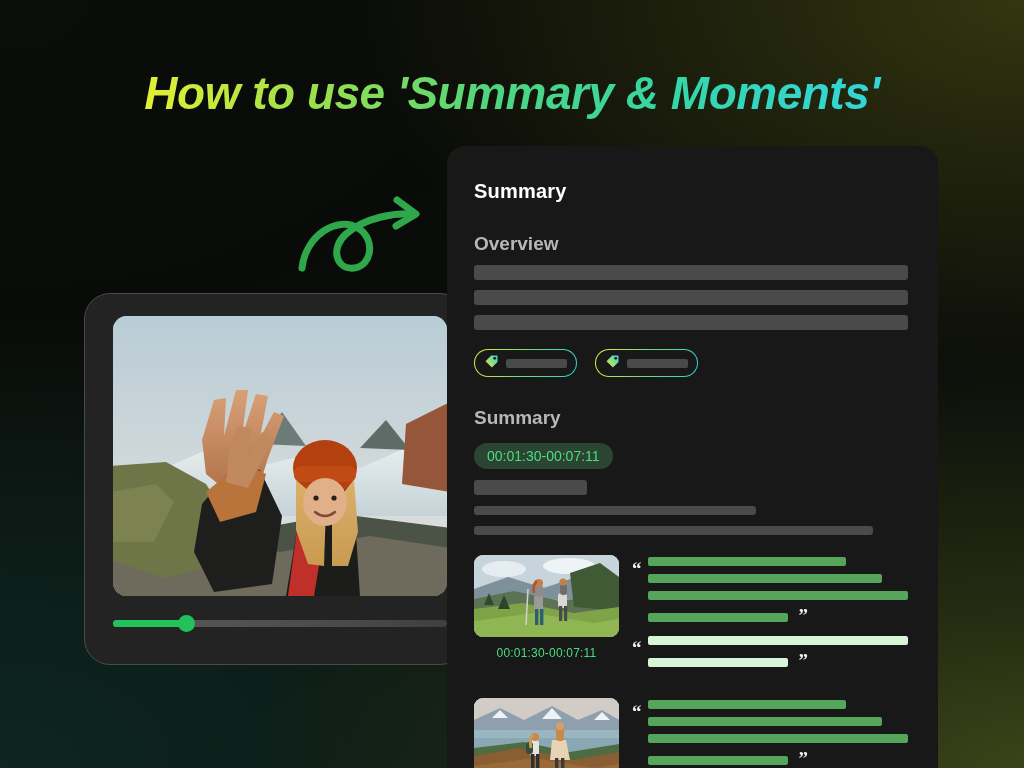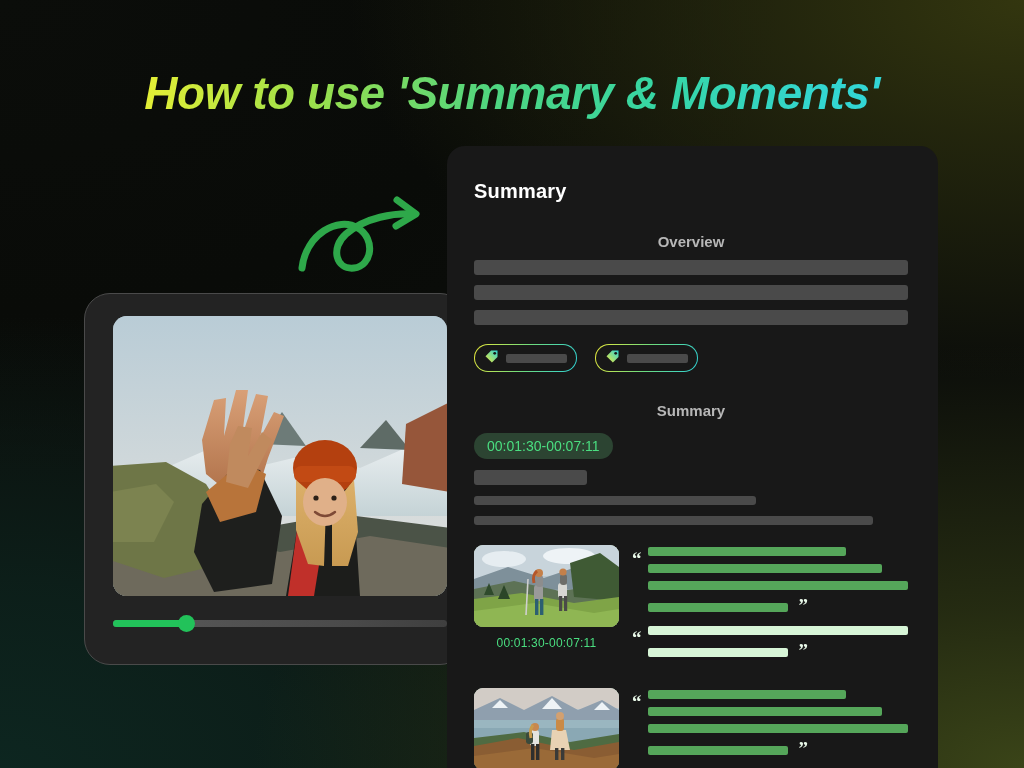--- a/index.html
+++ b/index.html
@@ -65,21 +65,21 @@
     margin-left:-8px; border-radius:50%;
     background:#22c25a;
   }
   
   .panel{
     position:absolute; left:447px; top:146px; width:491px; height:640px;
     background:#181818; border-radius:18px;
     padding:34px 30px 0 27px; overflow:hidden;
   }
   .panel-title{ color:#fff; font-size:20px; font-weight:bold; letter-spacing:.2px; }
-  .section-label{ color:#b7b7b7; font-size:15px; font-weight:bold; margin-top:30px;text-align:center; }
+  .section-label{ color:#b7b7b7; font-size:19px; font-weight:bold; margin-top:30px; }
   .sk{ background:#4a4a4a; border-radius:3px; }
   .ov-bar{ height:15px; margin-top:10px; }
   .chips{ display:flex; gap:18px; margin-top:19px; }
   .chip{
     position:relative; height:28px; width:103px; border-radius:14px;
     padding:1px; background:linear-gradient(110deg,#e9e93a 0%,#6fdc7d 50%,#2fd2d6 100%);
   }
   .chip-in{
     width:100%; height:100%; border-radius:13px; background:#181818;
     display:flex; align-items:center; gap:7px; padding:0 9px;

